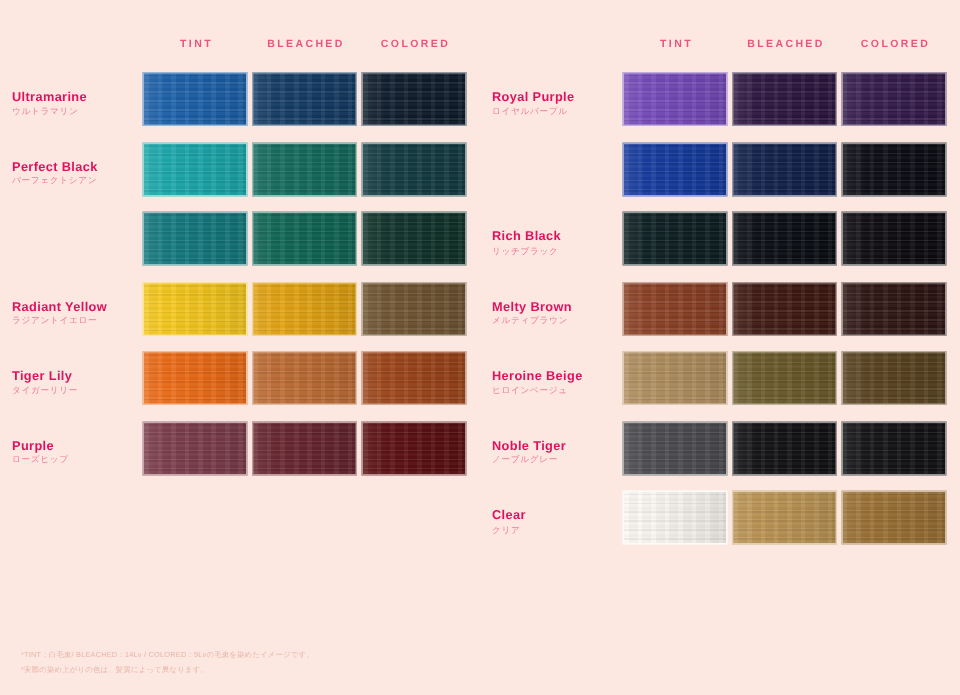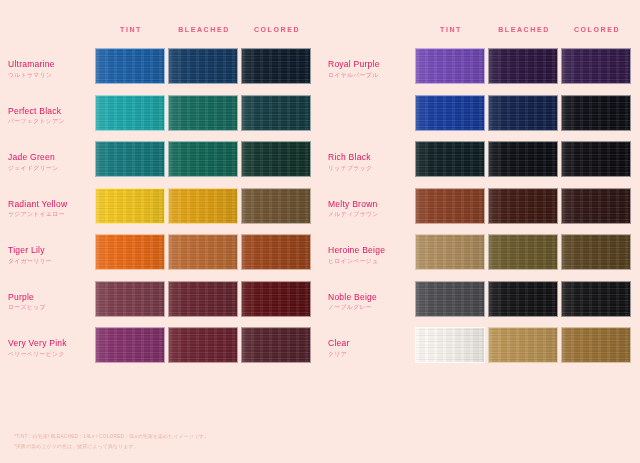--- a/index.html
+++ b/index.html
@@ -28,21 +28,21 @@
 
   
   .rows{position:absolute;left:0;top:46px;width:320px;}
   .row{position:relative;height:46.5px;}
   .label{
     position:absolute;left:8px;top:50%;transform:translateY(-50%);
     width:84px;
   }
   .label .en{
     display:block;
-    font-size:8.5px;font-weight:400;color:#e0115f;
+    font-size:8.5px;font-weight:700;color:#e0115f;
     letter-spacing:.25px;line-height:1.25;
   }
   .label .jp{
     display:block;margin-top:2px;
     font-size:5.8px;color:#ef7c9c;letter-spacing:.4px;line-height:1.2;
   }
   .swatches{position:absolute;left:95px;top:2px;height:36px;width:218px;}
   .sw{
     position:absolute;top:0;height:36px;width:70px;
     border:1px solid rgba(255,255,255,.55);
@@ -115,24 +115,20 @@
             <span class="en">Perfect Black</span>
             <span class="jp">パーフェクトシアン</span>
           </div>
           <div class="swatches">
             <div class="sw s0" style="background-color: rgb(26, 168, 171);"></div>
             <div class="sw s1" style="background-color: rgb(20, 107, 94);"></div>
             <div class="sw s2" style="background-color: rgb(18, 60, 66);"></div>
           </div>
         </div>
         <div class="row">
-          <div class="label">
-            <span class="en">Jade Green</span>
-            <span class="jp">ジェイドグリーン</span>
-          </div>
           <div class="swatches">
             <div class="sw s0" style="background-color: rgb(19, 121, 125);"></div>
             <div class="sw s1" style="background-color: rgb(15, 102, 85);"></div>
             <div class="sw s2" style="background-color: rgb(16, 51, 42);"></div>
           </div>
         </div>
         <div class="row">
           <div class="label">
             <span class="en">Radiant Yellow</span>
             <span class="jp">ラジアントイエロー</span>
@@ -156,31 +152,20 @@
         </div>
         <div class="row">
           <div class="label">
             <span class="en">Purple</span>
             <span class="jp">ローズヒップ</span>
           </div>
           <div class="swatches">
             <div class="sw s0" style="background-color: rgb(124, 60, 75);"></div>
             <div class="sw s1" style="background-color: rgb(103, 37, 47);"></div>
             <div class="sw s2" style="background-color: rgb(92, 15, 19);"></div>
-          </div>
-        </div>
-        <div class="row">
-          <div class="label">
-            <span class="en">Very Very Pink</span>
-            <span class="jp">ベリーベリーピンク</span>
-          </div>
-          <div class="swatches">
-            <div class="sw s0" style="background-color: rgb(132, 48, 107);"></div>
-            <div class="sw s1" style="background-color: rgb(109, 34, 48);"></div>
-            <div class="sw s2" style="background-color: rgb(84, 34, 44);"></div>
           </div>
         </div>
       </div>
   </div>
 
   <div class="col">
     <div class="head">
       <div class="hcell h0">TINT</div>
       <div class="hcell h1">BLEACHED</div>
       <div class="hcell h2">COLORED</div>
@@ -232,21 +217,21 @@
             <span class="jp">ヒロインベージュ</span>
           </div>
           <div class="swatches">
             <div class="sw s0" style="background-color: rgb(176, 142, 94);"></div>
             <div class="sw s1" style="background-color: rgb(106, 90, 42);"></div>
             <div class="sw s2" style="background-color: rgb(89, 66, 31);"></div>
           </div>
         </div>
         <div class="row">
           <div class="label">
-            <span class="en">Noble Beige</span>
+            <span class="en">Noble Tiger</span>
             <span class="jp">ノーブルグレー</span>
           </div>
           <div class="swatches">
             <div class="sw s0" style="background-color: rgb(76, 76, 80);"></div>
             <div class="sw s1" style="background-color: rgb(18, 18, 21);"></div>
             <div class="sw s2" style="background-color: rgb(19, 18, 20);"></div>
           </div>
         </div>
         <div class="row">
           <div class="label">

